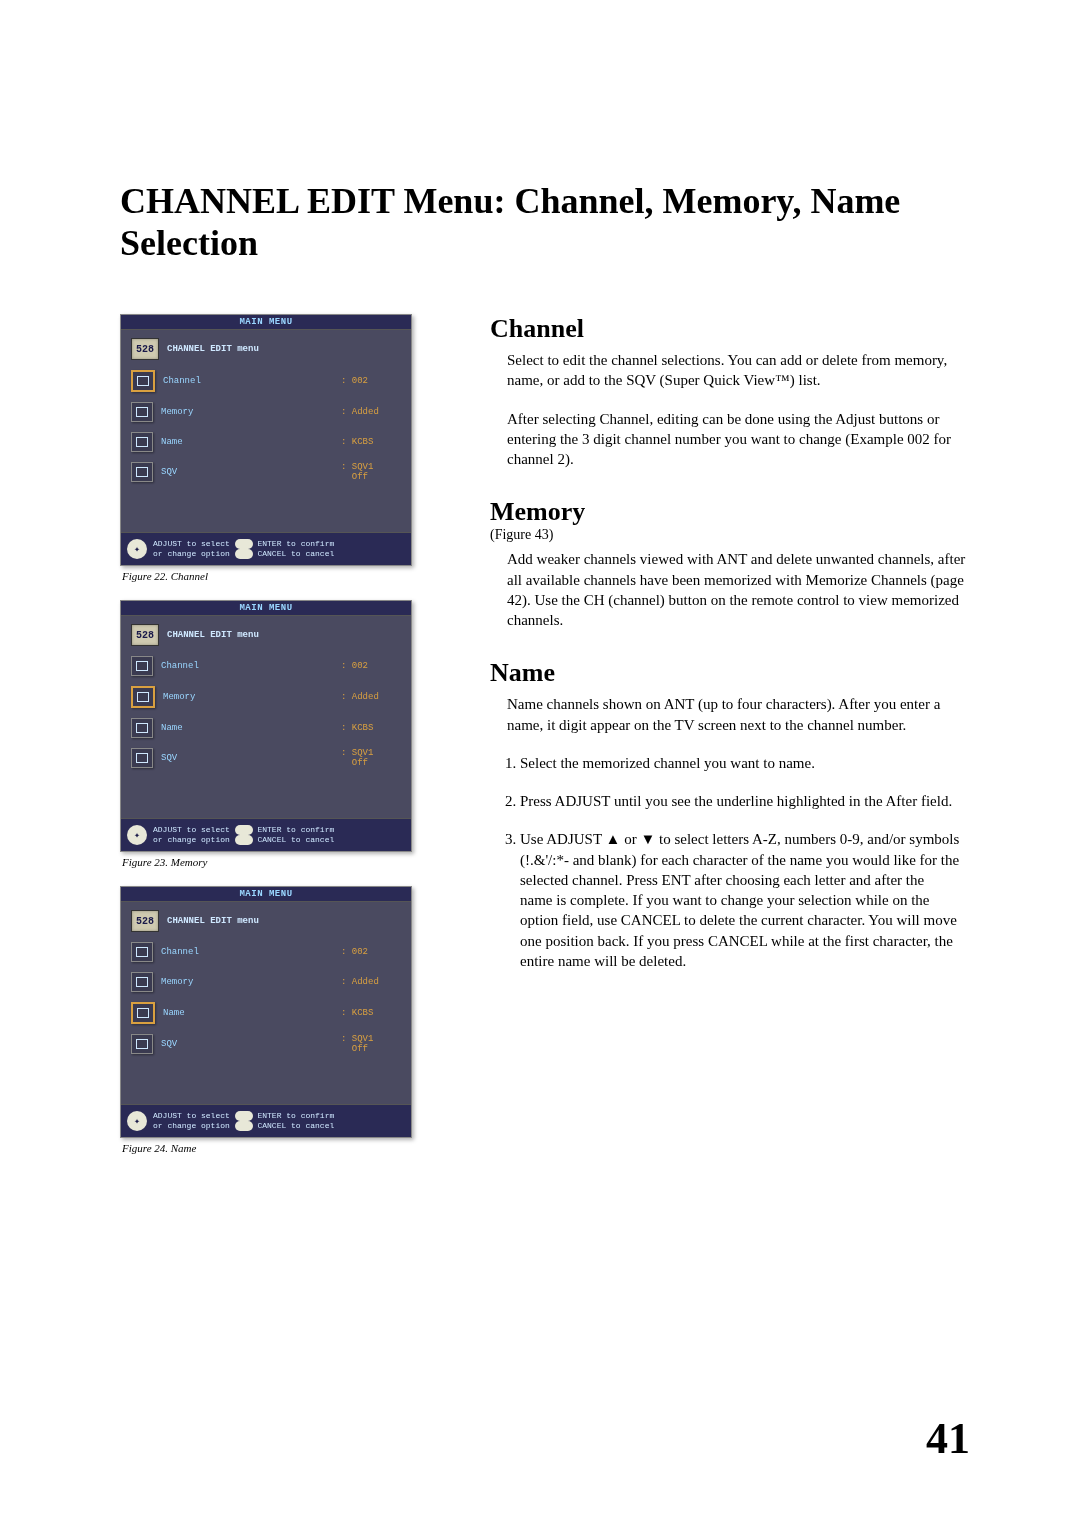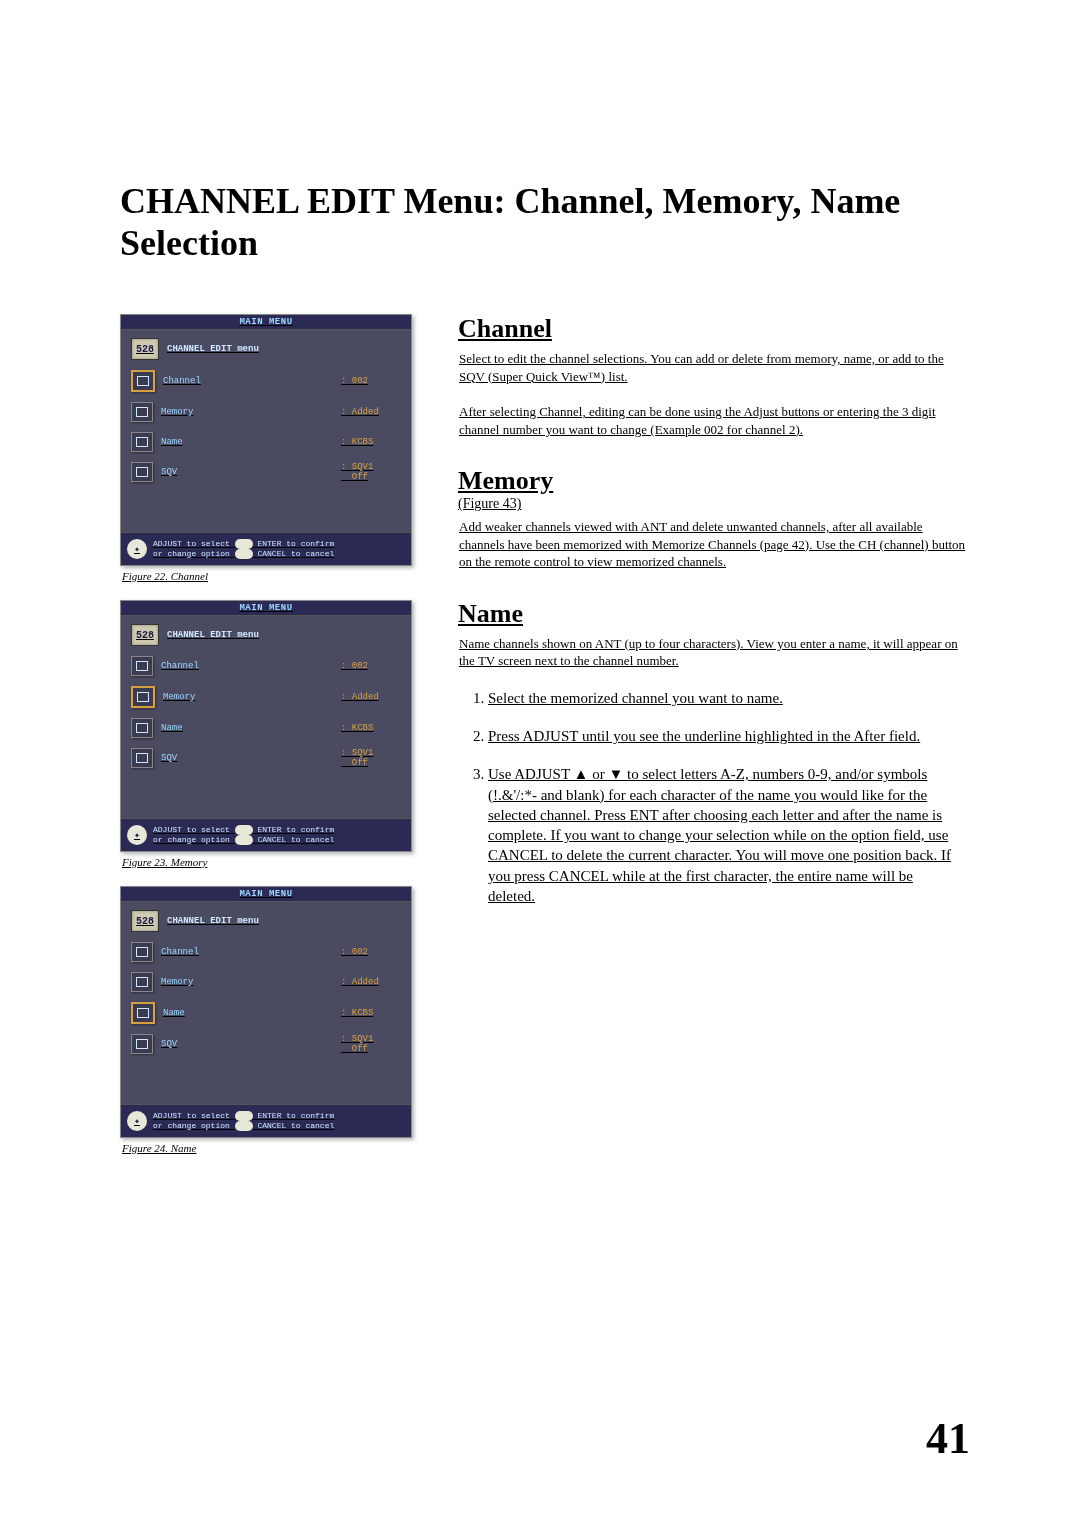--- a/index.html
+++ b/index.html
@@ -15,22 +15,21 @@
     position: relative;
     min-height: 1300px;
   }
   .page-title {
     font-size: 36px;
     font-weight: bold;
     margin-bottom: 50px;
   }
   .columns {
     display: flex;
-    gap: 28px;
-    text-decoration: underline;
+    gap: 60px;
   }
   .left-col {
     width: 310px;
     flex-shrink: 0;
   }
   .right-col {
     flex: 1;
   }
   .tv-menu {
     width: 290px;
@@ -155,23 +154,23 @@
   .section-hdr {
     font-size: 26px;
     font-weight: bold;
     margin: 0;
   }
   .section-sub {
     font-size: 14px;
     margin: 0 0 6px 0;
   }
   .section-p {
-    font-size: 13px;
+    font-size: 15px;
     line-height: 1.35;
-    margin: 6px 0 18px 1px;
+    margin: 6px 0 18px 17px;
   }
   .section-block { margin-bottom: 28px; }
   ol.steps {
     font-size: 15px;
     line-height: 1.35;
     padding-left: 20px;
     margin: 8px 10px;
   }
   ol.steps li {
     margin-bottom: 18px;
@@ -323,21 +322,21 @@
       </div>
 
       <div class="section-block">
         <div class="section-hdr">Memory</div>
         <div class="section-sub">(Figure 43)</div>
         <p class="section-p">Add weaker channels viewed with ANT and delete unwanted channels, after all available channels have been memorized with Memorize Channels (page 42). Use the CH (channel) button on the remote control to view memorized channels.</p>
       </div>
 
       <div class="section-block">
         <div class="section-hdr">Name</div>
-        <p class="section-p">Name channels shown on ANT (up to four characters).  View you enter a name, it will appear on the TV screen next to the channel number.</p>
+        <p class="section-p">Name channels shown on ANT (up to four characters).  After you enter a name, it digit appear on the TV screen next to the channel number.</p>
         <ol class="steps">
           <li>Select the memorized channel you want to name.</li>
           <li>Press ADJUST until you see the underline highlighted in the After field.</li>
           <li>Use ADJUST ▲ or ▼ to select letters A-Z, numbers 0-9, and/or symbols (!.&amp;'/:*- and blank) for each character of the name you would like for the selected channel.  Press ENT after choosing each letter and after the name is complete. If you want to change your selection while on the option field, use CANCEL to delete the current character. You will move one position back.  If you press CANCEL while at the first character, the entire name will be deleted.</li>
         </ol>
       </div>
 
     </div>
   </div>
 

